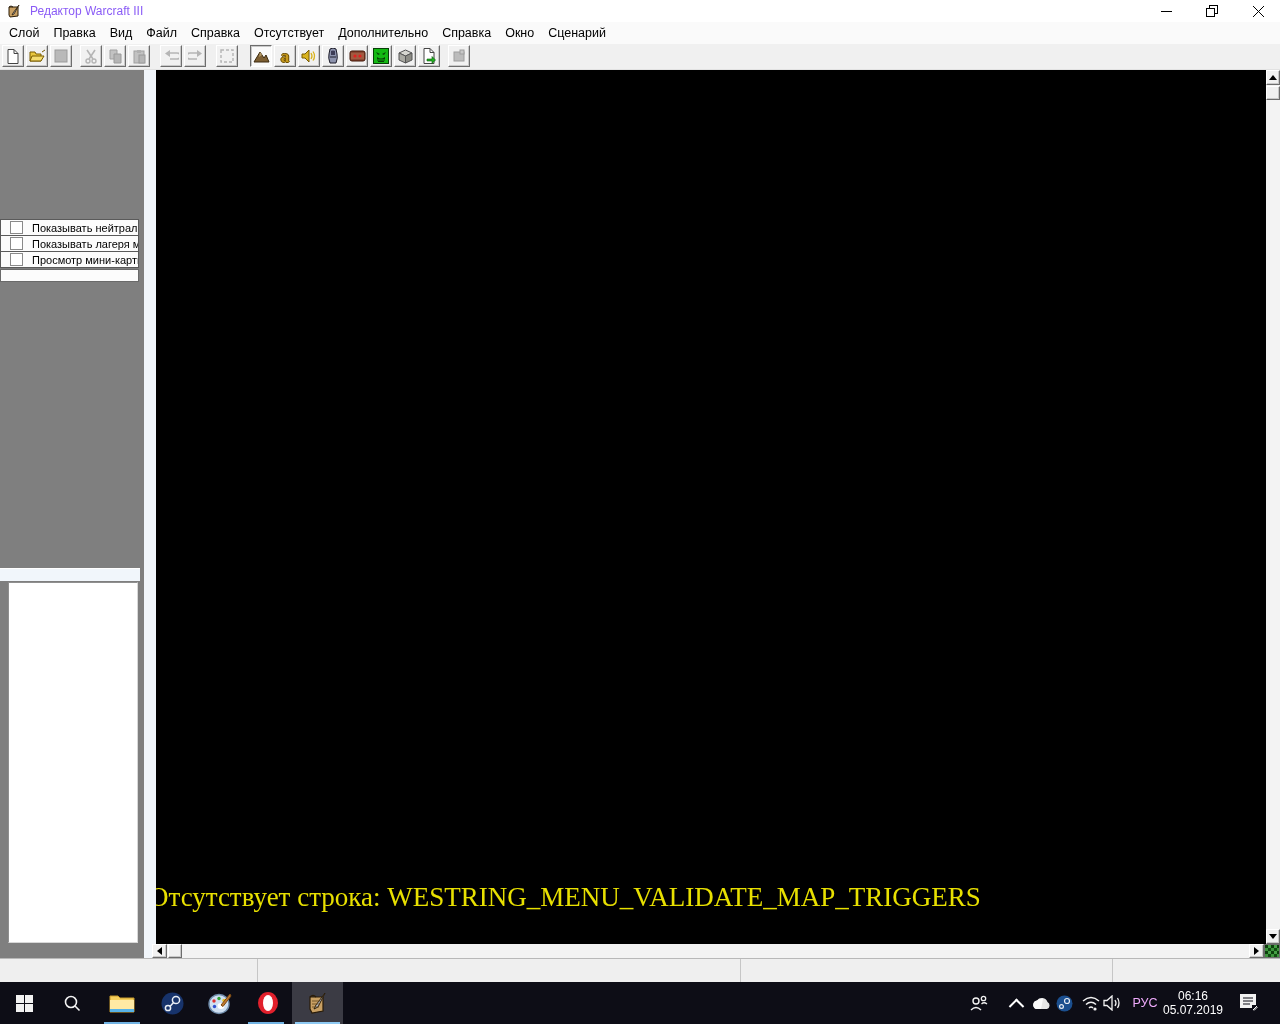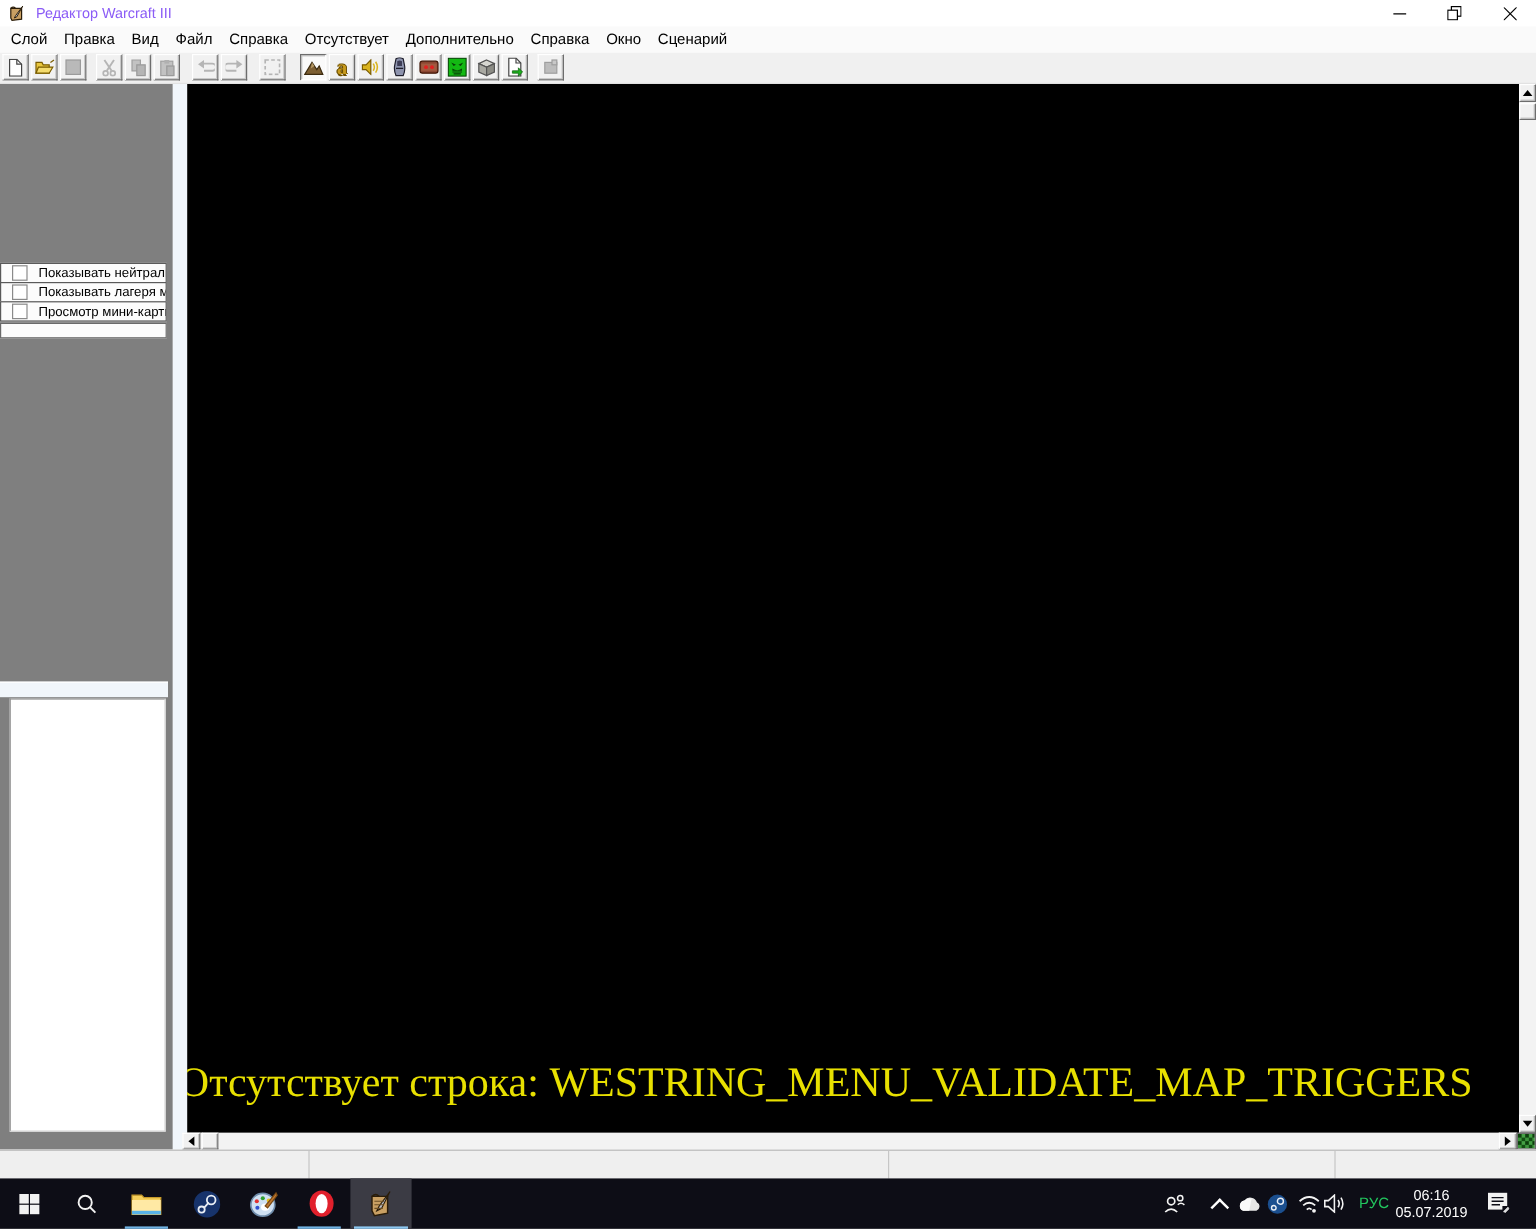--- a/index.html
+++ b/index.html
@@ -37,21 +37,21 @@
   .cbrow{position:absolute;left:0;width:139px;height:17px;background:#fcfcfc;border:1px solid #5a5a5a;box-sizing:border-box;display:flex;align-items:center;}
   .cbbox{width:11px;height:11px;background:#fff;border:1px solid #8a8a8a;margin-left:9px;flex:none;}
   .cblabel{font-size:11px;color:#000;margin-left:9px;white-space:nowrap;overflow:hidden;}
   .blank-strip{left:0;top:269px;width:139px;height:13px;background:#fcfcfc;border:1px solid #6a6a6a;box-sizing:border-box;}
   .light-strip{left:0;top:568px;width:140px;height:13px;background:#f1f6fb;border-top:1px solid #ffffff;box-sizing:border-box;}
   .listbox{left:8px;top:582px;width:130px;height:361px;background:#ffffff;border:1px solid #8f8f8f;border-right-color:#d8d8d8;border-bottom-color:#d8d8d8;box-sizing:border-box;}
   .splitter{left:144px;top:70px;width:12px;height:888px;background:#f1f6fb;}
 
   .canvas{left:156px;top:70px;width:1110px;height:874px;background:#000000;overflow:hidden;}
   .canvas-msg{position:absolute;left:-7px;top:812px;white-space:nowrap;
-              font-family:"Liberation Serif",serif;font-size:35px;color:#e8e000;}
+              font-family:"Liberation Serif",serif;font-size:27px;color:#e8e000;}
 
   
   .sbtn{position:absolute;background:#f1f1f1;border:1px solid;border-color:#ffffff #6d6d6d #6d6d6d #ffffff;box-shadow:inset -1px -1px 0 #c9c9c9;box-sizing:border-box;display:flex;align-items:center;justify-content:center;}
   .tri{width:0;height:0;border-style:solid;}
   .tri-up{border-width:0 4px 5px 4px;border-color:transparent transparent #000 transparent;}
   .tri-down{border-width:5px 4px 0 4px;border-color:#000 transparent transparent transparent;}
   .tri-left{border-width:4px 5px 4px 0;border-color:transparent #000 transparent transparent;}
   .tri-right{border-width:4px 0 4px 5px;border-color:transparent transparent transparent #000;}
   .vtrack{left:1266px;top:70px;width:14px;height:874px;background:#f3f3f3;}
   .htrack{left:152px;top:944px;width:1112px;height:14px;background:#f3f3f3;}
@@ -61,21 +61,21 @@
   
   .statusbar{left:0;top:958px;width:1280px;height:24px;background:#efefef;border-top:1px solid #b8b8b8;box-sizing:border-box;display:flex;}
   .status-seg{height:100%;border-right:1px solid #c6c6c6;box-sizing:border-box;}
 
   
   .taskbar{left:0;top:982px;width:1280px;height:42px;background:#0d0d16;}
   .task-cell{position:absolute;top:0;width:48px;height:42px;display:flex;align-items:center;justify-content:center;}
   .task-cell.active{background:#3b3b44;}
   .underline{position:absolute;bottom:0;height:2px;background:#71b3e3;}
   .tray-icon{position:absolute;top:12px;width:18px;height:18px;display:flex;align-items:center;justify-content:center;}
-  .lang{position:absolute;left:1128px;top:0;width:34px;height:42px;color:#22c55e;font-size:12.5px;display:flex;align-items:center;justify-content:center;}
+  .lang{position:absolute;left:1128px;top:0;width:34px;height:42px;color:#f0abfc;font-size:12.5px;display:flex;align-items:center;justify-content:center;}
   .clock{position:absolute;left:1160px;top:7px;width:66px;height:28px;color:#ffffff;font-size:12px;line-height:14px;text-align:center;}
   .chev{width:9px;height:9px;border-left:2px solid #fff;border-top:2px solid #fff;transform:rotate(45deg) translate(2px,2px);}
 </style>
 </head>
 <body>
 
 <div class="abs titlebar">
   <svg class="abs app-icon" width="16" height="16" viewBox="0 0 16 16">
     <path d="M2 4 L11 4 L11 13 L3 14 L2 12 Z" fill="#c9a063" stroke="#2a1c08" stroke-width="1"></path>
     <path d="M2 4 Q4 2 6 4" fill="none" stroke="#2a1c08" stroke-width="1"></path>

